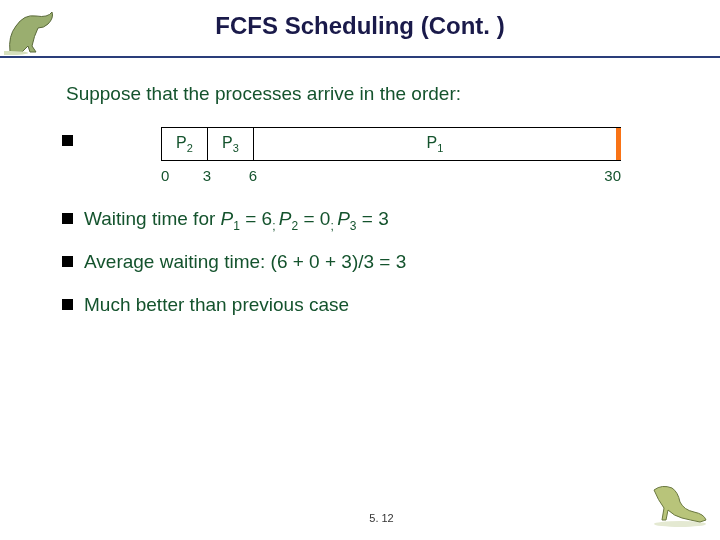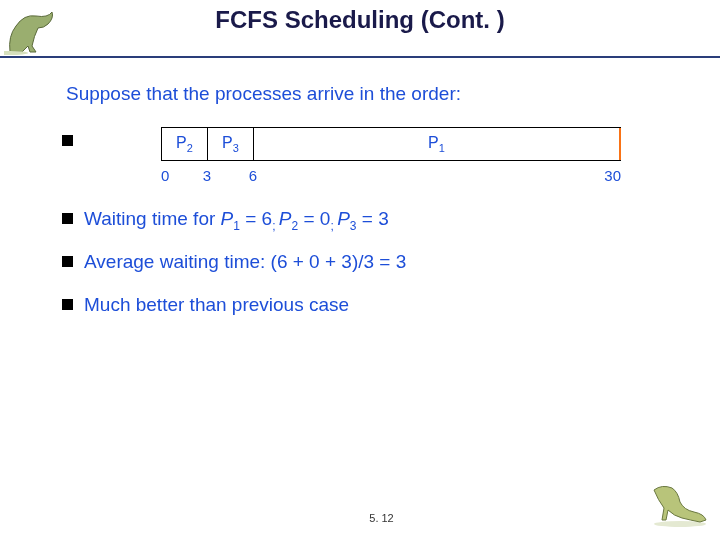--- a/index.html
+++ b/index.html
@@ -14,40 +14,40 @@
   .header {
     position: relative;
     height: 58px;
     border-bottom: 2px solid #2a3e7a;
   }
   .title {
     text-align: center;
     font-size: 24px;
     font-weight: bold;
     color: #1a1a4a;
-    padding-top: 6px;
+    padding-top: 12px;
   }
   .dino-left {
     position: absolute;
     left: 4px;
     top: 6px;
     width: 54px;
     height: 50px;
   }
   .dino-right {
     position: absolute;
     right: 10px;
     bottom: 12px;
     width: 60px;
     height: 48px;
   }
   .content {
     padding: 22px 22px 0 66px;
     font-size: 19px;
-    color: #1d4ed8;
+    color: #14532d;
     line-height: 1.5;
   }
   .intro { margin-bottom: 6px; }
   .p-order {
     text-align: center;
     font-style: italic;
     font-size: 20px;
     margin-bottom: 10px;
   }
   .p-order sub { font-size: 13px; font-style: italic; }
@@ -86,21 +86,21 @@
     border-top: 1px solid #000;
     border-bottom: 1px solid #000;
   }
   .gantt-seg {
     border-left: 1px solid #000;
     display: flex;
     align-items: center;
     justify-content: center;
     font-size: 16px;
   }
-  .gantt-seg:last-child { border-right: 2px solid #f97316; text-align: right; }
+  .gantt-seg:last-child { border-right: 5px solid #f97316; text-align: right; }
   .gantt-seg .lbl { }
   .gantt-seg sub { font-size: 11px; }
   .seg-a { flex: 0 0 10%; }
   .seg-b { flex: 0 0 10%; }
   .seg-c { flex: 0 0 80%; }
   .ticks {
     position: relative;
     height: 22px;
     font-size: 15px;
   }

